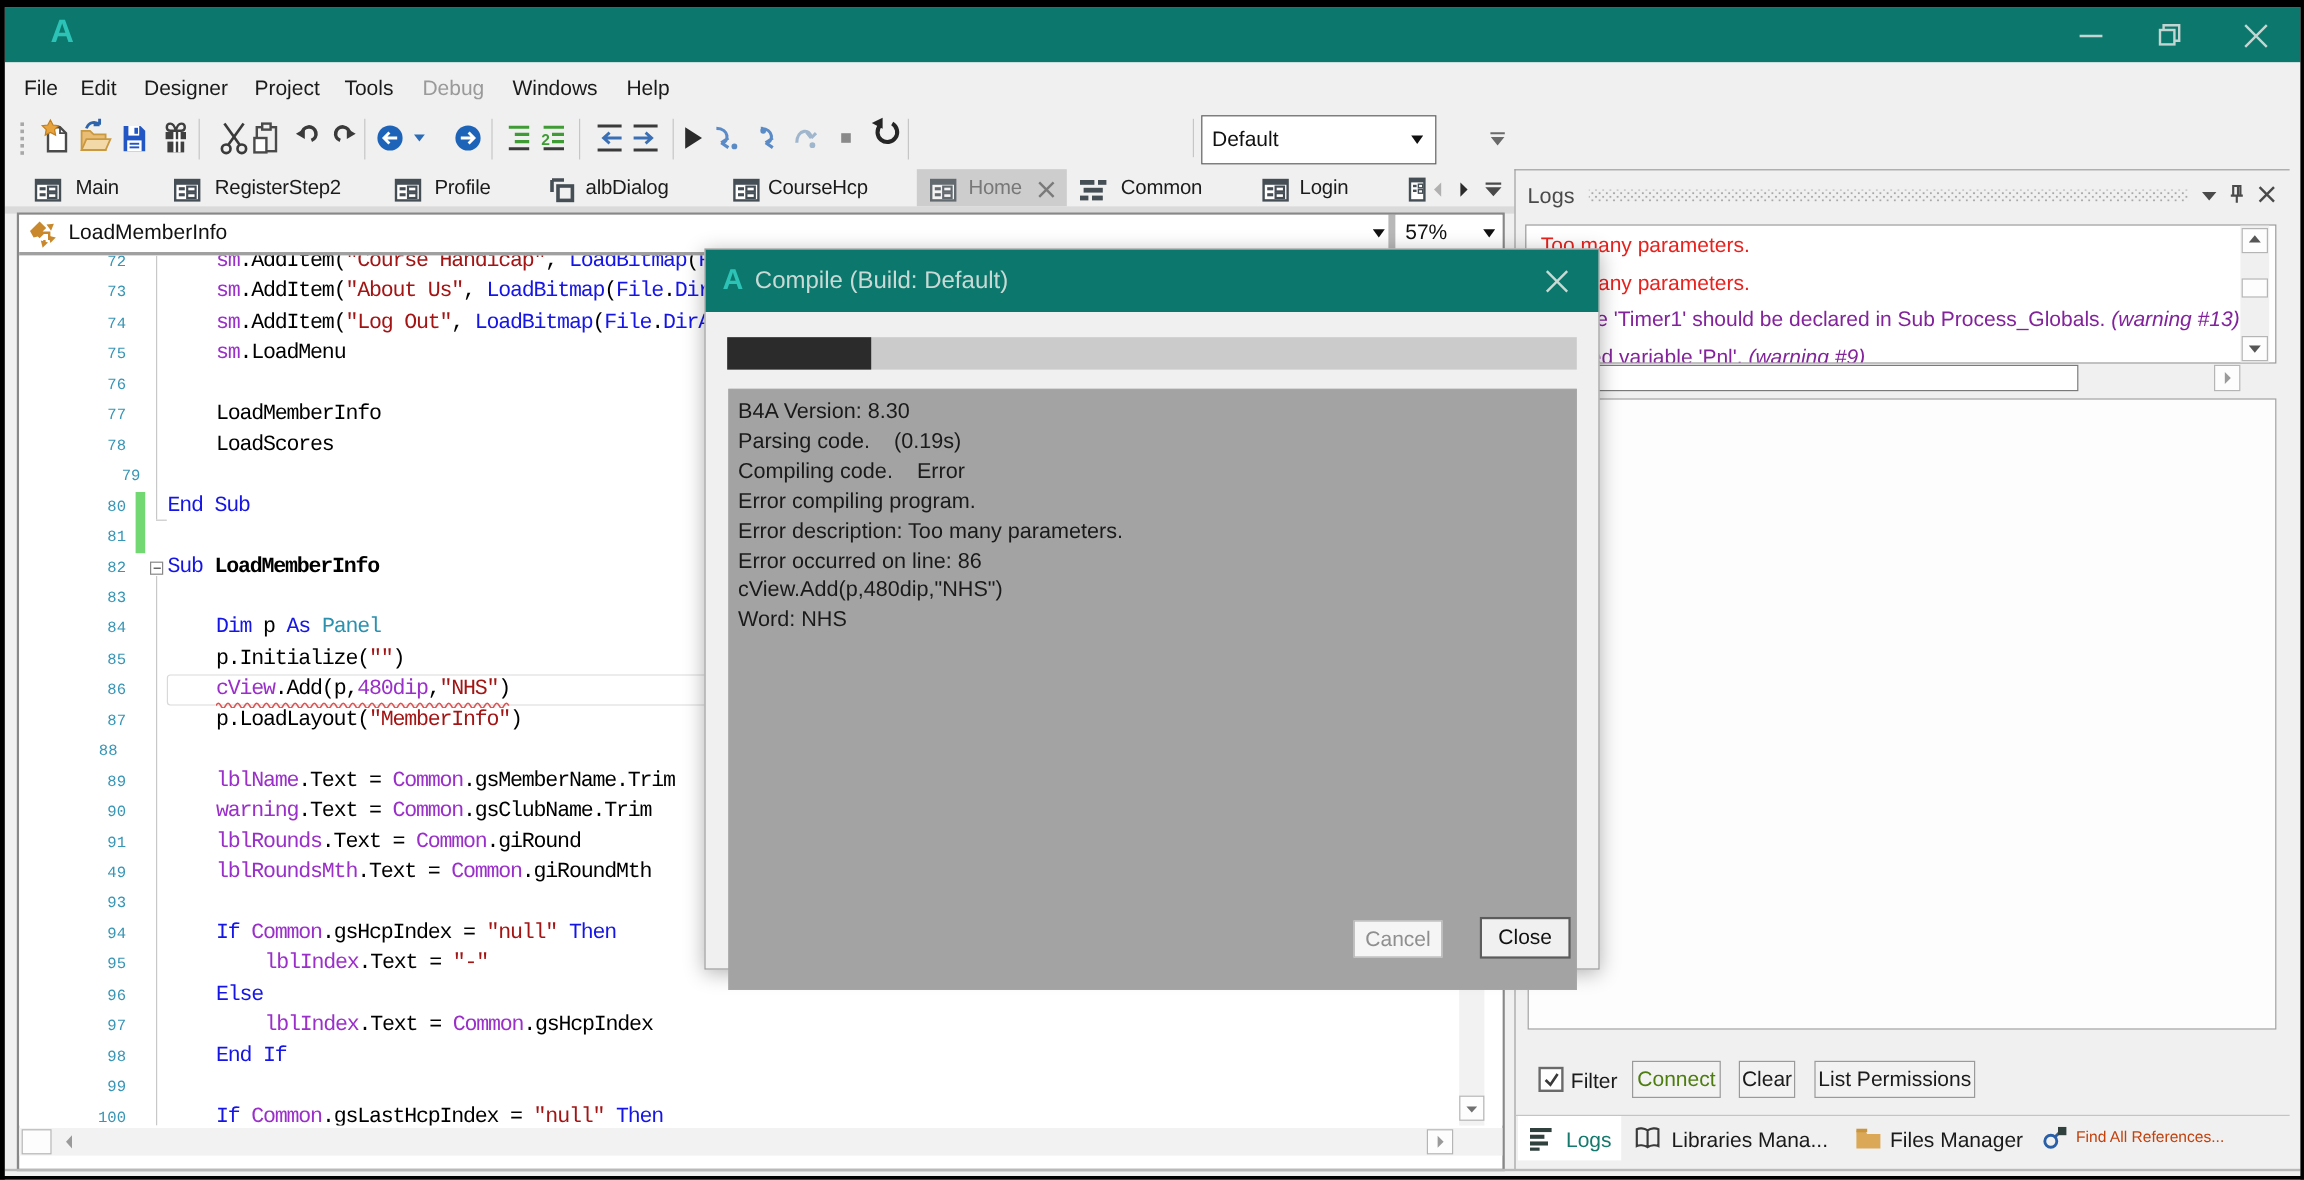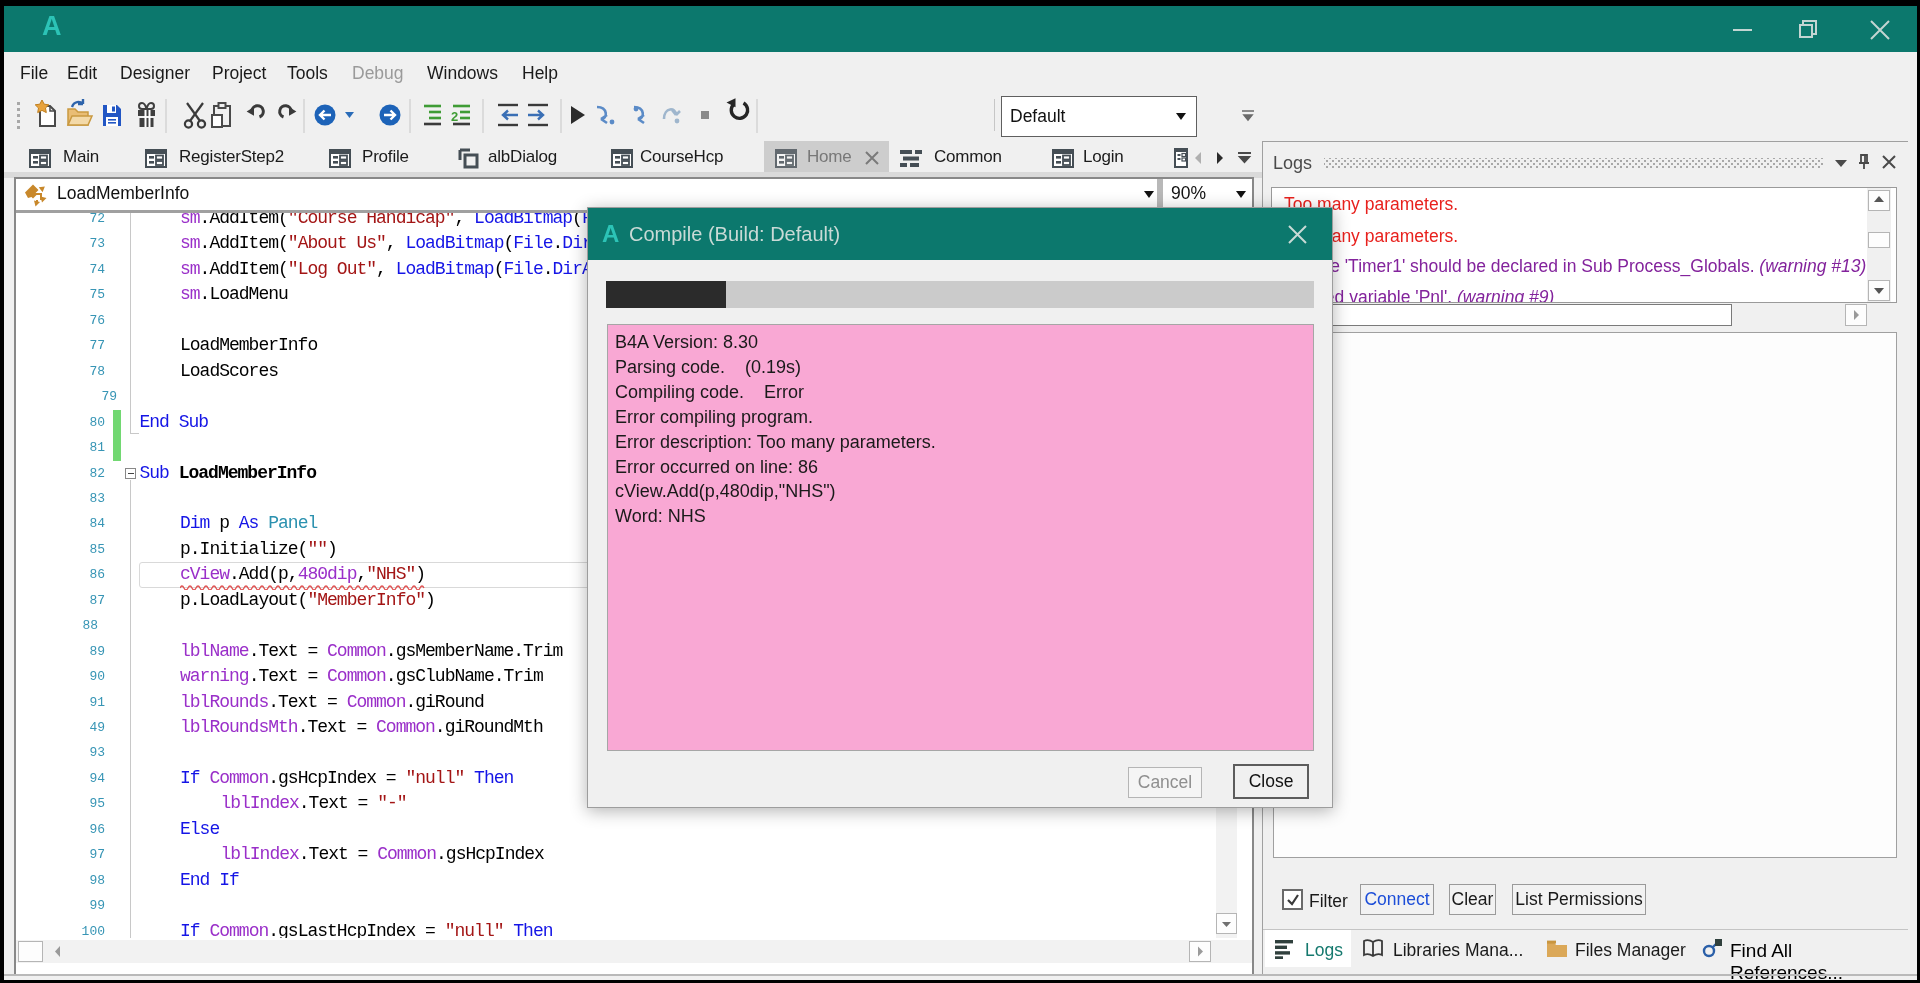--- a/index.html
+++ b/index.html
@@ -264,21 +264,21 @@
         <path d="M 10 17.5 L 16 19 L 11.5 23.5 Z" stroke="none"></path>
       </g>
     </svg>
     <div class="abs" style="left:41px;top:4px;font-size:17.5px;color:#111">LoadMemberInfo</div>
     <svg class="abs" style="left:1127px;top:11px" width="13" height="9">
         <path d="M 1 1 L 11 1 L 6 8 Z" fill="#111"></path>
       </svg>
   </div>
   <div id="combodiv" class="abs"></div>
   <div id="combobar2" class="abs">
-    <div class="abs" style="left:8px;top:4px;font-size:17.5px;color:#111">90%</div>
+    <div class="abs" style="left:8px;top:4px;font-size:17.5px;color:#111">57%</div>
     <svg class="abs" style="left:72px;top:11px" width="13" height="9">
         <path d="M 1 1 L 11 1 L 6 8 Z" fill="#111"></path>
       </svg>
   </div>
   <div id="combobord" class="abs"></div>
   <div id="codearea" class="abs">
 
     <div class="abs" style="left:113.5px;top:0;width:1px;height:220px;background:#c8c8c8"></div>
     <div class="abs" style="left:113.5px;top:220px;width:9px;height:1px;background:#c8c8c8"></div>
     <div class="abs" style="left:113.5px;top:267px;width:1px;height:458px;background:#c8c8c8"></div>
@@ -405,21 +405,21 @@
           <path d="M 8 5 L 13 10 L 8 15 Z" fill="#9a9a9a"></path>
         </svg></div>
 
     <div class="abs" style="left:10px;top:190px;width:624px;height:526px;background:#fdfdfd;border:1px solid #a0a0a0"></div>
 
     <div class="abs" style="left:19px;top:747px;width:21px;height:21px;background:#fff;border:2px solid #6a6a6a"></div>
     <svg class="abs" style="left:22px;top:750px" width="16" height="16">
         <path d="M 3 8 L 7 12 L 13 3" fill="none" stroke="#3a3a3a" stroke-width="2.2"></path>
       </svg>
     <div class="abs" style="left:46px;top:749px;font-size:17.5px;color:#1a1a1a">Filter</div>
-    <div class="abs" style="left:97px;top:742px;width:74px;height:31px;background:#f2f2f2;border:1px solid #9a9a9a;text-align:center;line-height:29px;font-size:17.5px;color:#1d4ed8">Connect</div>
+    <div class="abs" style="left:97px;top:742px;width:74px;height:31px;background:#f2f2f2;border:1px solid #9a9a9a;text-align:center;line-height:29px;font-size:17.5px;color:#4d7c0f">Connect</div>
     <div class="abs" style="left:186px;top:742px;width:47px;height:31px;background:#f2f2f2;border:1px solid #9a9a9a;text-align:center;line-height:29px;font-size:17.5px;color:#1a1a1a">Clear</div>
     <div class="abs" style="left:249px;top:742px;width:134px;height:31px;background:#f2f2f2;border:1px solid #9a9a9a;text-align:center;line-height:29px;font-size:17.5px;color:#1a1a1a">List Permissions</div>
 
     <div class="abs" style="left:0;top:787px;width:645px;height:1px;background:#c4c4c4"></div>
     <div class="abs" style="left:2px;top:788px;width:86px;height:37px;background:#fff"></div>
     <svg class="abs" style="left:12px;top:797px" width="20" height="20" viewBox="0 0 20 20">
       <g fill="#30403d">
           <rect x="0" y="1" width="18" height="3.4"></rect>
           <rect x="0" y="6.6" width="12" height="3.4"></rect>
           <rect x="0" y="12.2" width="15" height="3.4"></rect>
@@ -434,32 +434,32 @@
     <svg class="abs" style="left:283px;top:797px" width="22" height="19" viewBox="0 0 22 19">
       <path d="M 1 3 L 8 3 L 10 6 L 21 6 L 21 18 L 1 18 Z" fill="#dba858"></path>
       <rect x="1" y="1.6" width="9" height="3" fill="#c9963f"></rect>
     </svg>
     <div class="abs" style="left:312px;top:798px;font-size:17.5px;color:#1a1a1a">Files Manager</div>
     <svg class="abs" style="left:438px;top:797px" width="22" height="20" viewBox="0 0 22 20">
       <circle cx="8" cy="12" r="5" fill="none" stroke="#2a5fa8" stroke-width="2.4"></circle>
       <line x1="11.5" y1="8.5" x2="16" y2="4" stroke="#2a5fa8" stroke-width="2.4"></line>
       <rect x="14" y="0" width="7" height="7" fill="#30403d"></rect>
     </svg>
-    <div class="abs" style="left:467px;top:798px;font-size:19px;color:#000000">Find All References...</div>
+    <div class="abs" style="left:467px;top:798px;font-size:13px;color:#c2410c">Find All References...</div>
   </div>
   <div id="dialog" class="abs">
     <div id="dlghead"></div>
     <div class="abs" style="left:14px;top:12px;font-size:24px;font-weight:bold;color:#2cc3b6">A</div>
     <div class="abs" style="left:41px;top:15px;font-size:20px;color:#c9dad6">Compile (Build: Default)</div>
     <svg class="abs" style="left:699px;top:16px" width="21" height="21">
         <path d="M 2 2 L 19 19 M 19 2 L 2 19" stroke="#c9dad6" stroke-width="2"></path>
       </svg>
     <div class="abs" style="left:18px;top:73px;width:708px;height:27px;background:#cbcbcb"></div>
     <div class="abs" style="left:18px;top:73px;width:120px;height:27px;background:#2b2b2b"></div>
-    <div class="abs" style="left:19px;top:116px;width:707px;height:427px;background:#f9a8d4;border:1px solid #a6a6a6;overflow:hidden">
+    <div class="abs" style="left:19px;top:116px;width:707px;height:501px;background:#a3a3a3;border:1px solid #a6a6a6;overflow:hidden">
       <div style="position:absolute;left:7px;top:5px;font-size:18px;line-height:24.9px;color:#1a1a1a;white-space:pre">B4A Version: 8.30
 Parsing code.    (0.19s)
 Compiling code.    Error
 Error compiling program.
 Error description: Too many parameters.
 Error occurred on line: 86
 cView.Add(p,480dip,"NHS")
 Word: NHS</div>
     </div>
     <div class="abs" style="left:540px;top:559px;width:74px;height:31px;background:#f5f5f5;border:1px solid #b5b5b5;text-align:center;line-height:29px;font-size:17.5px;color:#8f8f8f">Cancel</div>

